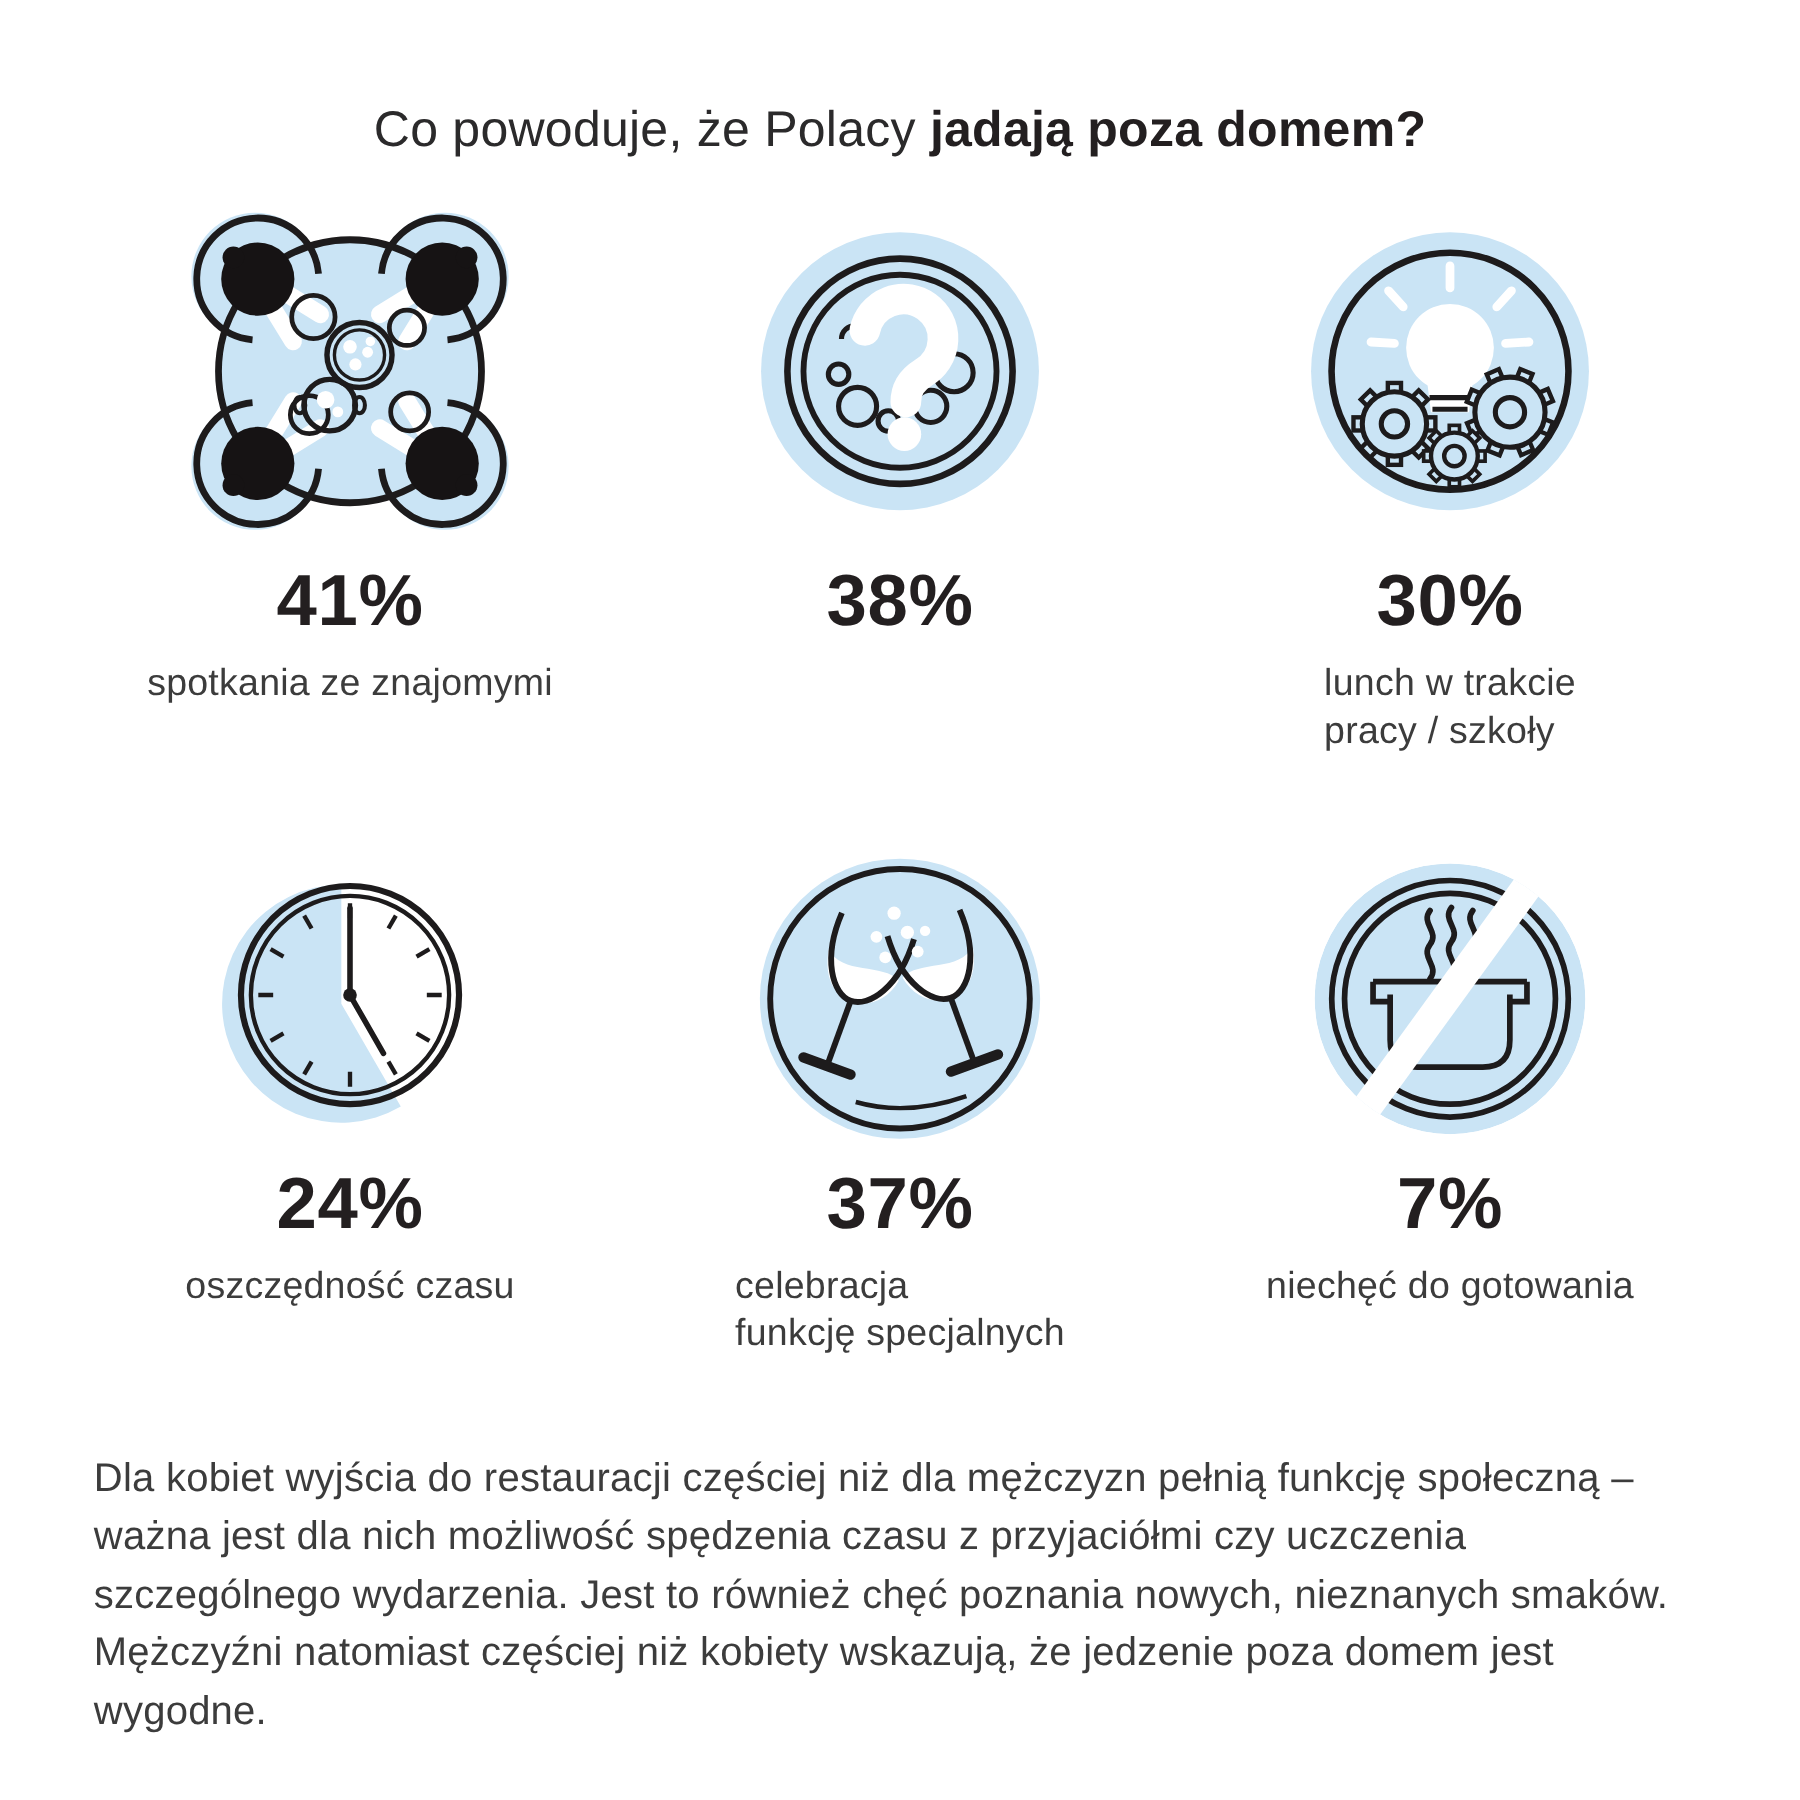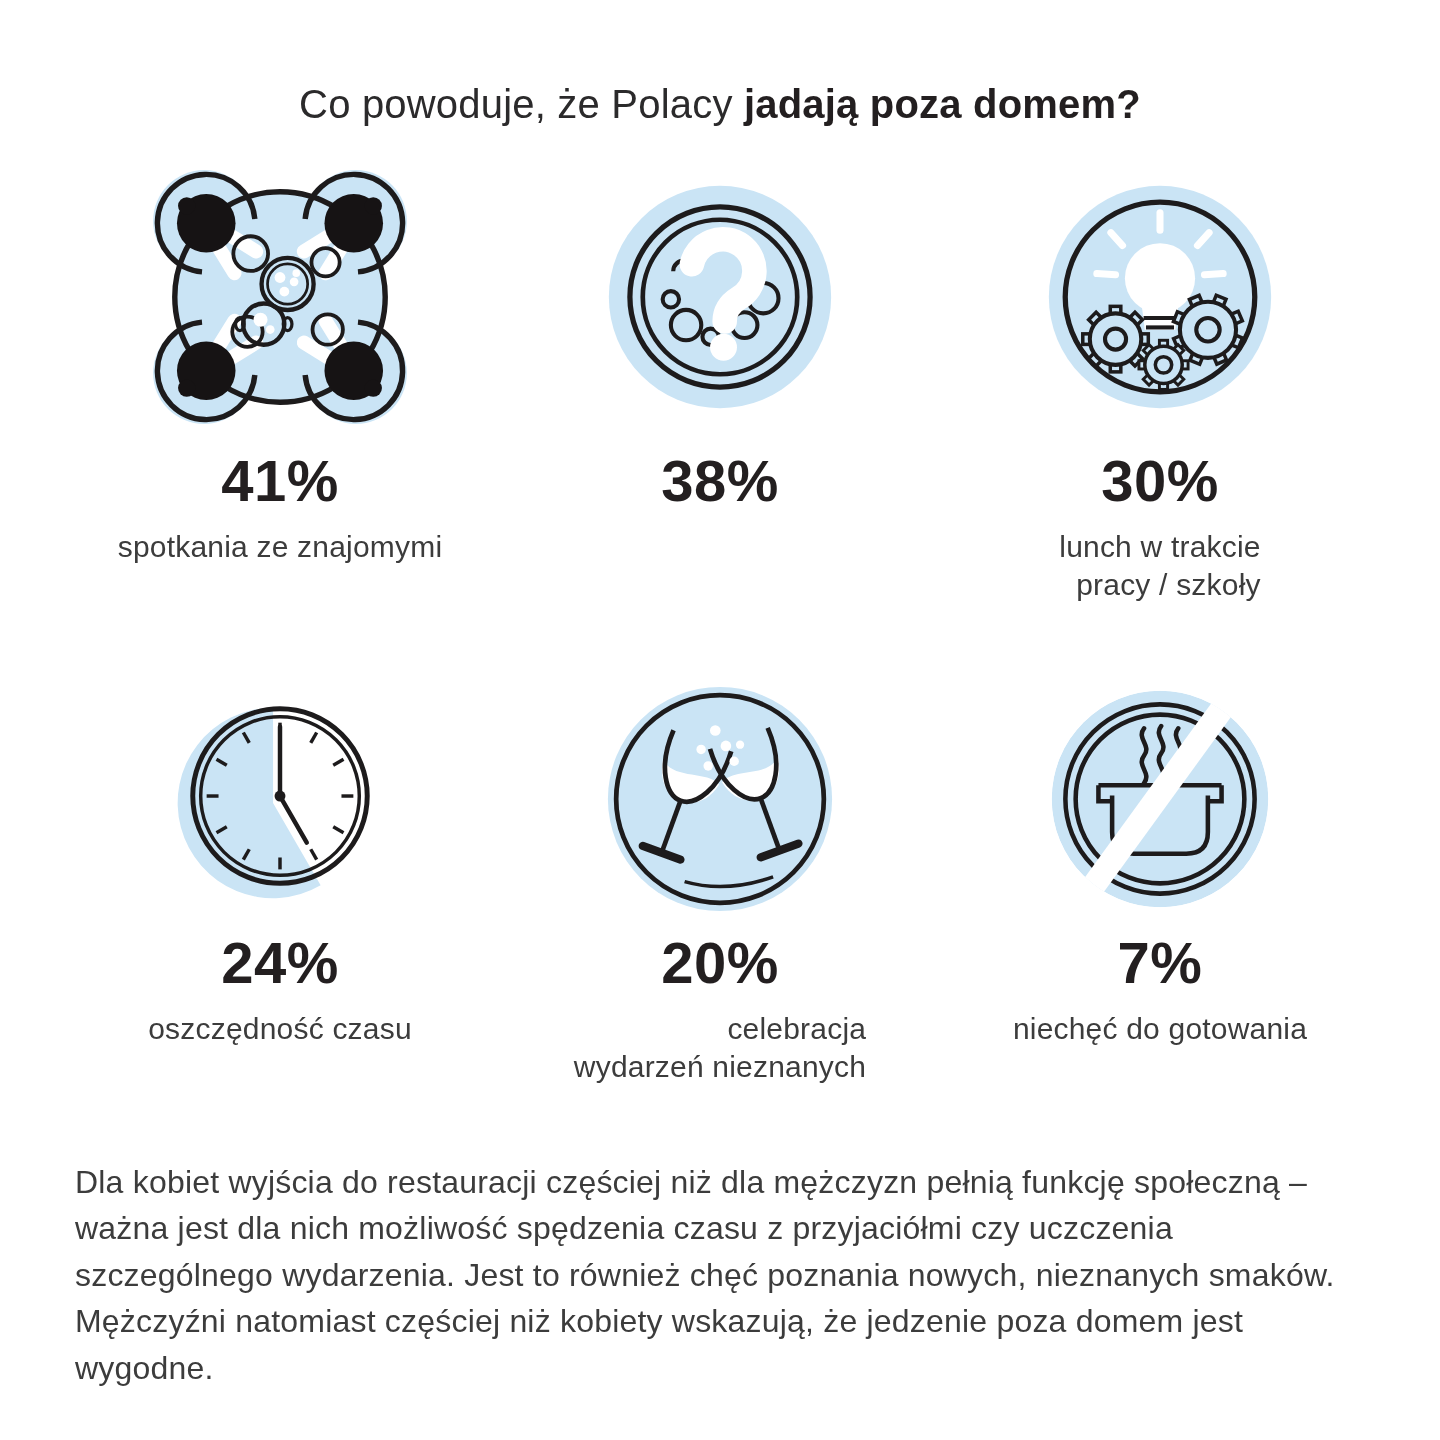--- a/index.html
+++ b/index.html
@@ -16,21 +16,21 @@
     width:1320px;margin:34px auto 0;display:grid;
     grid-template-columns:repeat(3,1fr);row-gap:80px;
   }
   .cell{display:flex;flex-direction:column;align-items:center;}
   .icon-box{display:flex;align-items:center;justify-content:center;}
   .row1 .icon-box{height:272px;}
   .row2 .icon-box{height:232px;}
   .pct{font-size:58px;font-weight:800;margin-top:14px;letter-spacing:.5px;color:#231f20;}
   .lbl{
     margin-top:14px;font-size:30px;line-height:1.25;color:#3c3c3c;
-    text-align:right;white-space:pre-line;letter-spacing:.2px;
+    text-align:left;white-space:pre-line;letter-spacing:.2px;
   }
   .footnote{
     margin:74px 75px 0;font-size:32px;line-height:1.45;color:#3c3c3c;
     letter-spacing:.2px;
   }
   .logo{margin-top:44px;display:flex;flex-direction:column;align-items:center;}
   .brand-row{display:flex;align-items:flex-end;}
   .brand-text{
     font-family:"Liberation Serif", serif;font-weight:700;font-size:66px;
     line-height:.85;letter-spacing:-1px;color:#231f20;
@@ -243,23 +243,23 @@
           <g fill="#ffffff">
             <circle cx="96" cy="42" r="4.5"></circle>
               <circle cx="84" cy="58" r="4"></circle>
             <circle cx="105" cy="55" r="4.5"></circle>
               <circle cx="90" cy="72" r="4"></circle>
             <circle cx="112" cy="68" r="4"></circle>
               <circle cx="117" cy="54" r="3.5"></circle>
           </g>
         </svg>
       </div>
-      <div class="pct">20%</div>
+      <div class="pct">37%</div>
       <div class="lbl">celebracja
-wydarzeń nieznanych</div>
+funkcję specjalnych</div>
     </div>
 
     <div class="cell row2">
       <div class="icon-box">
         <svg width="228" height="228" viewBox="0 0 200 200">
           <defs>
             <clipPath id="nocook-clip">
                 <circle cx="100" cy="100" r="95"></circle>
               </clipPath>
           </defs>

